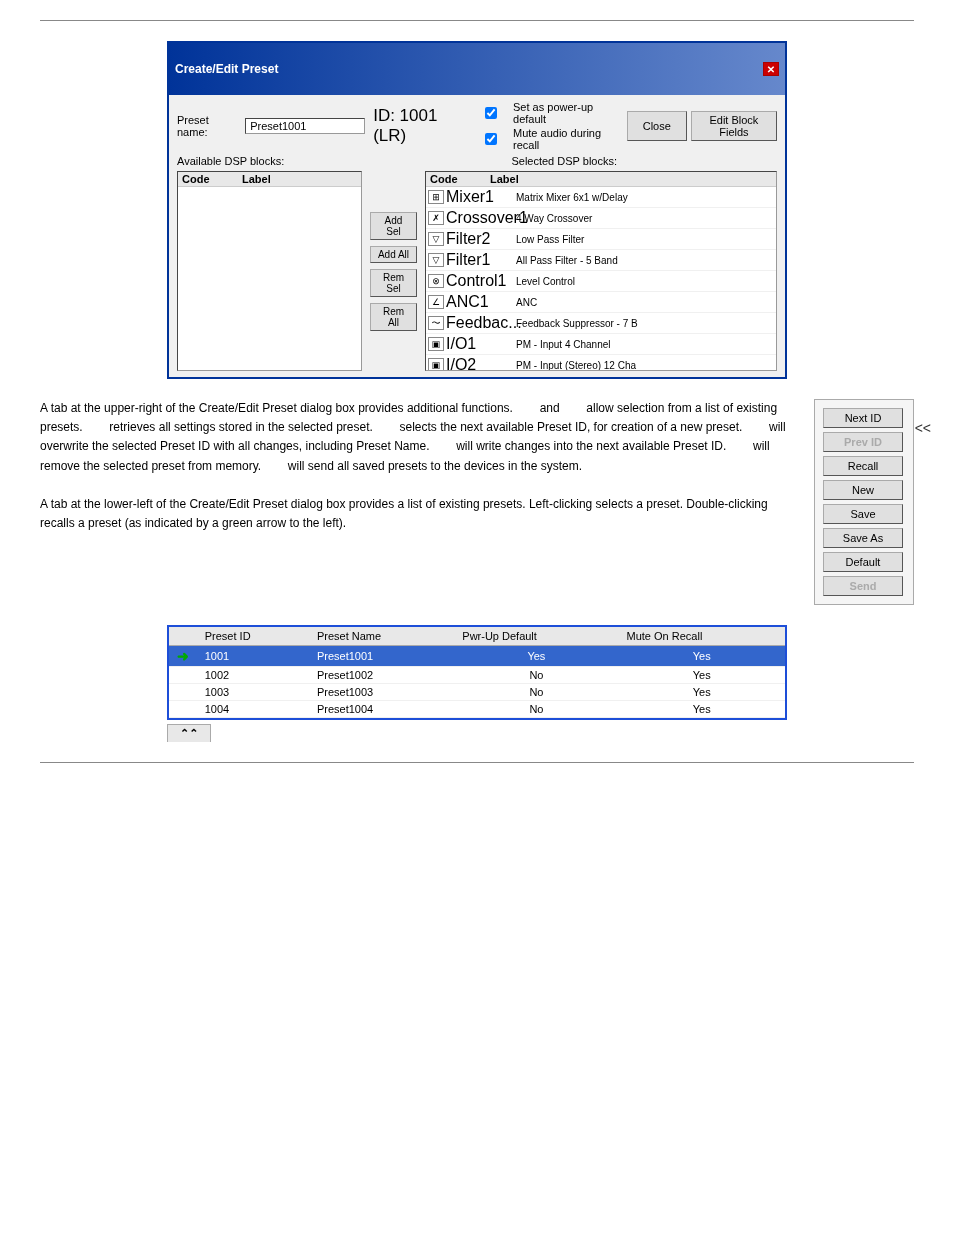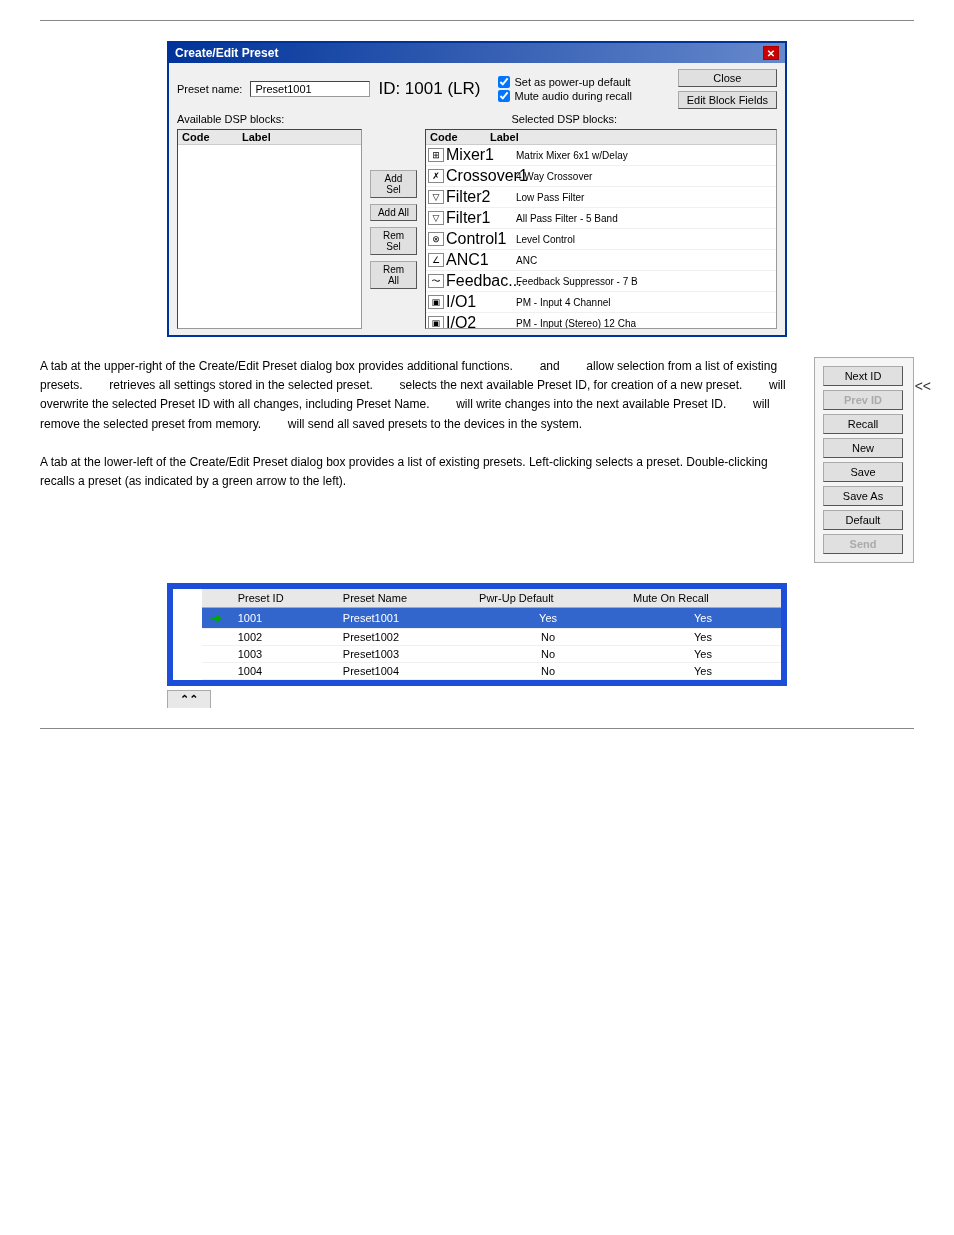--- a/index.html
+++ b/index.html
@@ -37,21 +37,21 @@
     .dialog-box {
       border: 2px solid #003399;
       background: #f0f0f0;
       width: 620px;
       margin: 0 auto 20px auto;
       font-size: 11px;
     }
     .dialog-titlebar {
       background: linear-gradient(to right, #003399, #6688cc);
       color: white;
-      padding: 3px 6px;
+      padding: 19px 6px;
       font-weight: bold;
       font-size: 12px;
       display: flex;
       align-items: center;
       justify-content: space-between;
     }
     .dialog-titlebar-close {
       background: #cc0000;
       border: 1px solid #aa0000;
       color: white;
@@ -88,21 +88,21 @@
     }
     .checkbox-group {
       display: flex;
       flex-direction: column;
       gap: 2px;
       font-size: 11px;
     }
     .checkbox-row {
       display: flex;
       align-items: center;
-      gap: 4px;
+      gap: 16px;
     }
     .checkbox-row input[type=checkbox] {
       width: 12px;
       height: 12px;
     }
     .dialog-btn {
       border: 1px outset #aaa;
       background: #e0e0e0;
       padding: 2px 8px;
       font-size: 11px;
@@ -233,24 +233,23 @@
       top: 20px;
       font-size: 14px;
       color: #333;
     }
 
     
     .preset-table-section {
       margin-top: 20px;
     }
     .preset-table-container {
-      border: 6px solid #1d4ed8;
+      border: 2px solid #1d4ed8;
       width: 620px;
       margin: 0 auto;
-      padding-left: 29px;
     }
     .preset-table {
       width: 100%;
       border-collapse: collapse;
       font-size: 12px;
     }
     .preset-table th {
       background: #e8e8e8;
       border-bottom: 1px solid #aaa;
       padding: 3px 8px;
@@ -318,21 +317,21 @@
         <div class="checkbox-group">
           <div class="checkbox-row">
             <input type="checkbox" checked="" style="">
             <span>Set as power-up default</span>
           </div>
           <div class="checkbox-row">
             <input type="checkbox" checked="" style="">
             <span>Mute audio during recall</span>
           </div>
         </div>
-        <div style="margin-left:auto; display:flex; flex-direction:column; gap:4px;">
+        <div style="margin-left:auto; display:flex; flex-direction:row; gap:4px;">
           <button class="dialog-btn">Close</button>
           <button class="dialog-btn">Edit Block Fields</button>
         </div>
       </div>
 
       <div class="dialog-row2">
         <span class="avail-label">Available DSP blocks:</span>
         <span class="sel-label" style="margin-right: 160px;">Selected DSP blocks:</span>
       </div>
 

